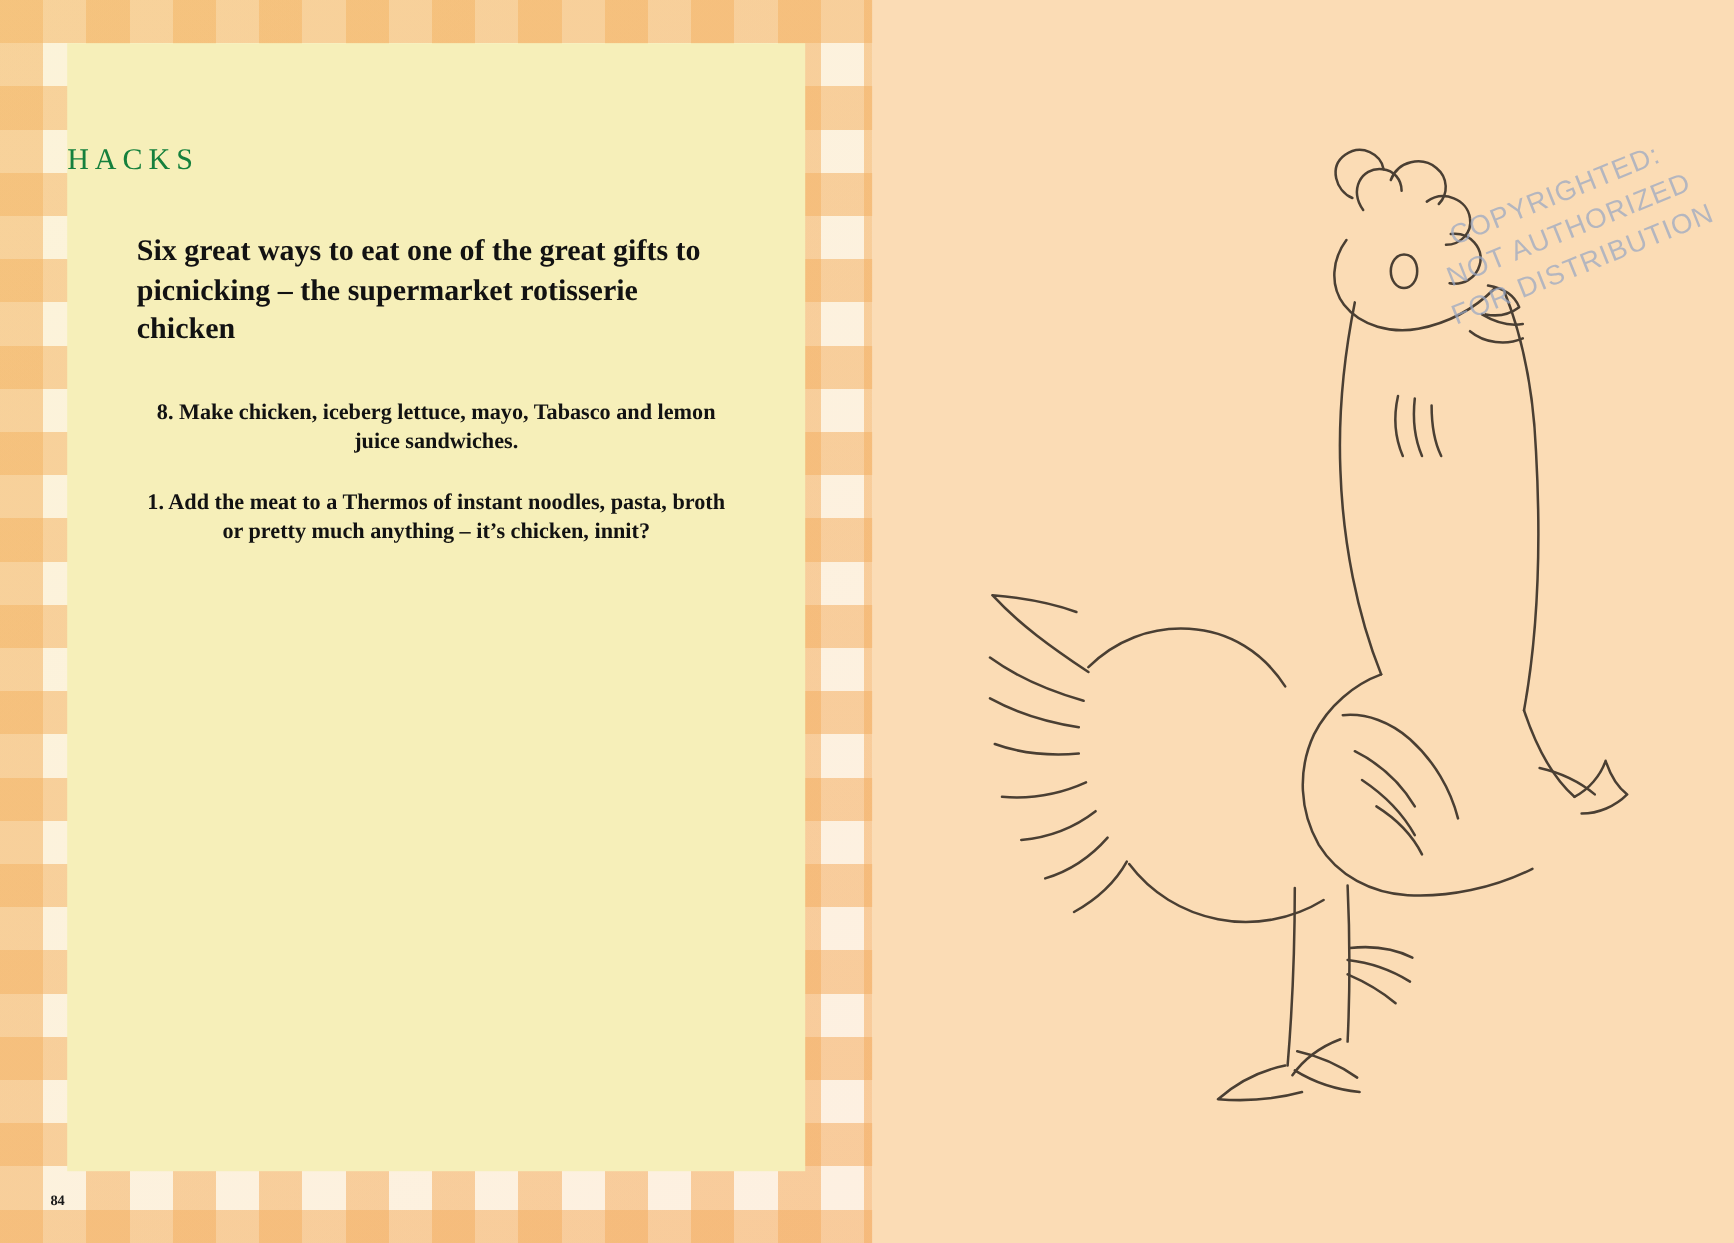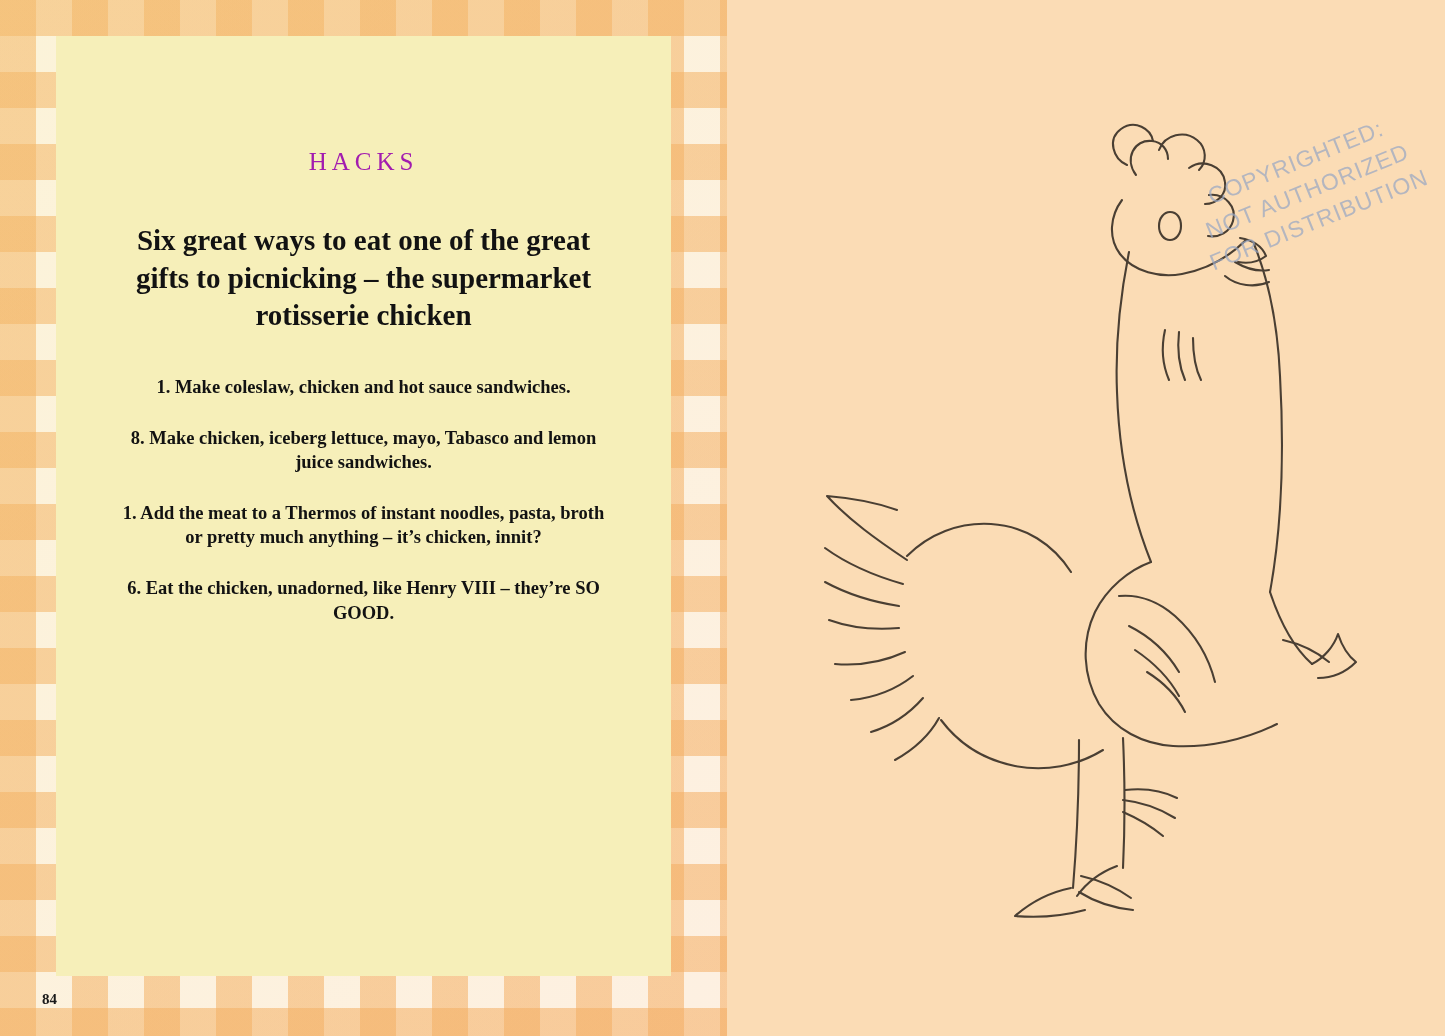--- a/index.html
+++ b/index.html
@@ -50,36 +50,35 @@
     top: 36px;
     width: 615px;
     height: 940px;
     background: #f6efb9;
     box-sizing: border-box;
     padding: 0;
   }
 
   .hacks-title {
     margin: 0;
-    padding-top: 112px;
-    text-align: center;
+    padding-top: 84px;
+    text-align: left;
     font-family: "Liberation Serif", serif;
     font-size: 25px;
     letter-spacing: 5px;
-    color: #a21caf;
+    color: #15803d;
     font-weight: 400;
   }
 
   .intro {
     margin: 0;
     padding: 46px 58px 0 58px;
-    text-align: center;
     font-family: "Liberation Serif", serif;
     font-weight: 700;
-    font-size: 29px;
+    font-size: 25px;
     line-height: 1.30;
     color: #121212;
   }
 
   .hack-list {
     list-style: none;
     margin: 0;
     padding: 40px 66px 0 66px;
   }
   .hack-list li {
@@ -91,21 +90,21 @@
     color: #121212;
     margin-bottom: 26px;
   }
 
   .page-number {
     position: absolute;
     left: 42px;
     bottom: 28px;
     font-family: "Liberation Serif", serif;
     font-weight: 700;
-    font-size: 15px;
+    font-size: 12px;
     color: #1a1a1a;
   }
 
   
   .right-page {
     position: relative;
     width: 718px;
     height: 1036px;
     background: #fbdcb5;
     overflow: hidden;
@@ -140,24 +139,22 @@
 
 <div class="spread">
 
   <div class="left-page">
     <div class="gingham-tint"></div>
 
     <div class="text-panel">
       <h1 class="hacks-title">HACKS</h1>
       <p class="intro">Six great ways to eat one of the great gifts to picnicking – the supermarket rotisserie chicken</p>
       <ol class="hack-list">
-        <li>1. Make coleslaw, chicken and hot sauce sandwiches.</li>
         <li>8. Make chicken, iceberg lettuce, mayo, Tabasco and lemon juice sandwiches.</li>
         <li>1. Add the meat to a Thermos of instant noodles, pasta, broth or pretty much anything – it’s chicken, innit?</li>
-        <li>6. Eat the chicken, unadorned, like Henry VIII – they’re SO GOOD.</li>
       </ol>
     </div>
 
     <div class="page-number">84</div>
   </div>
 
   <div class="right-page">
     <div class="chicken-wrap">
       <svg width="718" height="1036" viewBox="0 0 718 1036" fill="none" xmlns="http://www.w3.org/2000/svg">
         <g stroke="#4a3f33" stroke-width="2.1" fill="none" stroke-linecap="round" stroke-linejoin="round">

